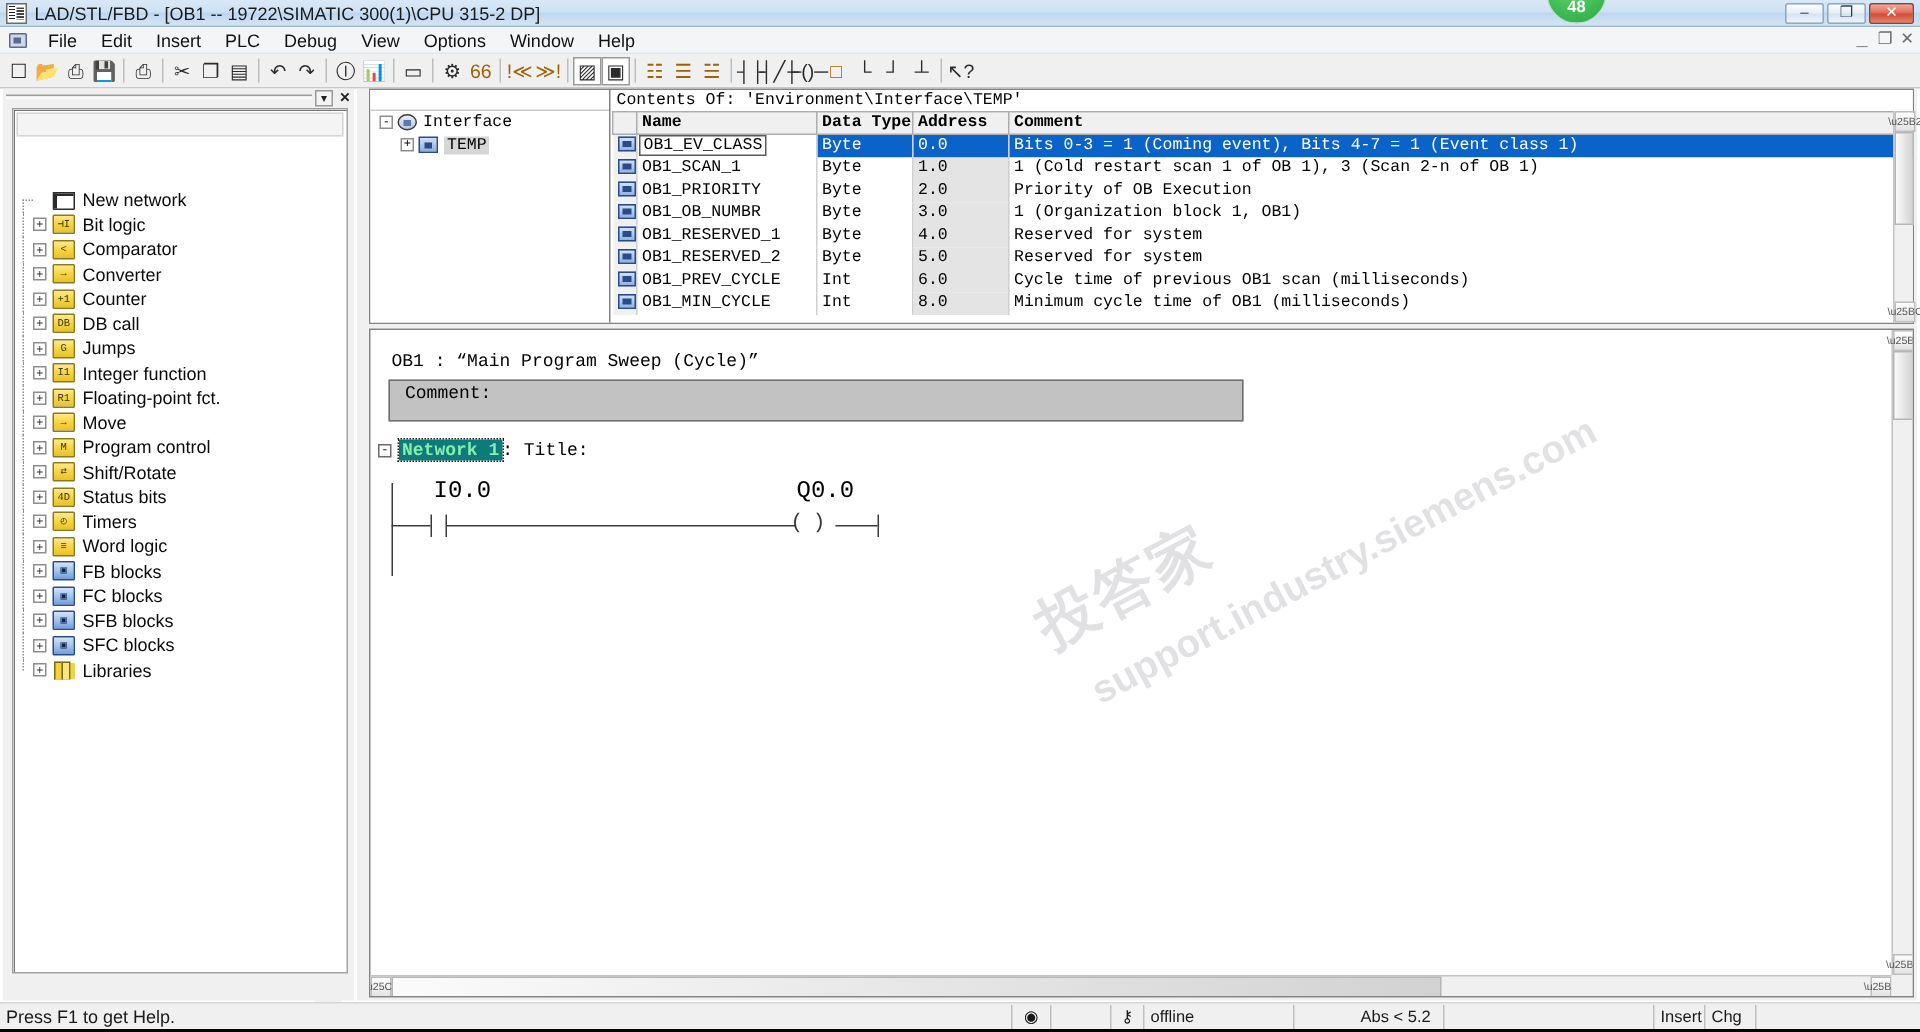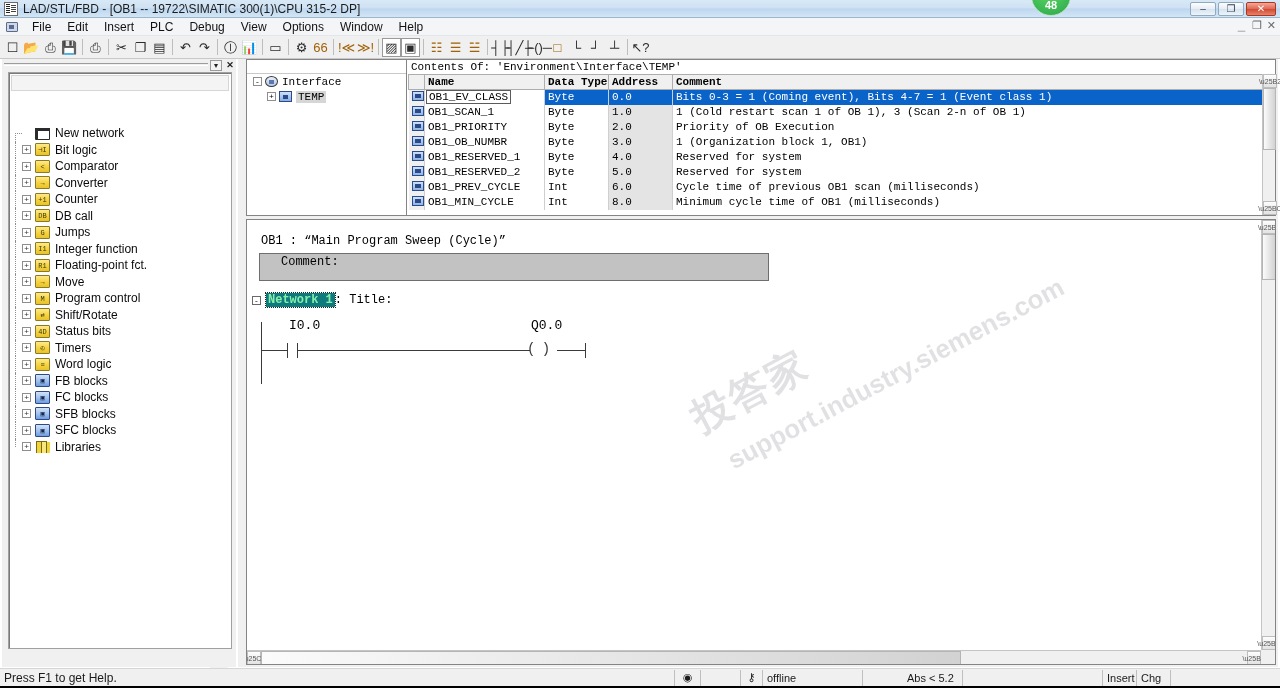--- a/index.html
+++ b/index.html
@@ -276,40 +276,40 @@
     position:absolute; left:2px; top:160px; width:1030px; height:446px;
     background:#fff; border:1px solid #848484;
     overflow:hidden;
   }
   .code-inner{ position:absolute; left:0;top:0; right:14px; bottom:14px; overflow:hidden; }
   .blocktitle{
     position:absolute; left:14px; top:14px;
     font-family:"Liberation Mono", monospace; font-size:12px; color:#000; white-space:nowrap;
   }
   .commentbox{
-    position:absolute; left:12px; top:33px; width:510px; height:28px;
+    position:absolute; left:12px; top:33px; width:570px; height:28px;
     background:#c2c2c2; border:1px solid #6e6e6e;
-    font-family:"Liberation Mono", monospace; font-size:12px; padding:1px 21px; color:#000;
+    font-family:"Liberation Mono", monospace; font-size:12px; padding:1px 10px; color:#000;
   }
   .networkline{
     position:absolute; left:5px; top:73px; display:flex; align-items:center;
     font-family:"Liberation Mono", monospace; font-size:12px;
   }
   .nwexp{ width:9px;height:9px;border:1px solid #6a6a6a;background:#fff;font-size:8px;line-height:7px;text-align:center;margin-right:5px;}
   .nwsel{
     background:#0d7b7b; color:#86efac; padding:0 2px; font-weight:bold;
     outline:1px dotted #222;
   }
 
   .ladder{ position:absolute; left:10px; top:98px; width:520px; height:90px; }
   .ladder .railv{ position:absolute; left:4px; top:4px; width:1px; height:62px; background:#3a3a3a; }
   .ladder .wire{ position:absolute; height:1px; background:#3a3a3a; }
   .ladder .contact-l{ position:absolute; width:1px; height:15px; background:#3a3a3a; }
   .ladder .lbl{
-    position:absolute; font-family:"Liberation Mono", monospace; font-size:13px; color:#000; white-space:nowrap;text-align:center;
+    position:absolute; font-family:"Liberation Mono", monospace; font-size:16px; color:#000; white-space:nowrap;text-align:center;
   }
   .coil{
     position:absolute; font-family:"Liberation Mono", monospace; font-size:14px; color:#3a3a3a; letter-spacing:-1px;
   }
 
   .watermark{
     position:absolute; left:430px; top:10px; width:520px; height:260px;
     pointer-events:none; opacity:.22; overflow:hidden;
   }
   .wm-text{

